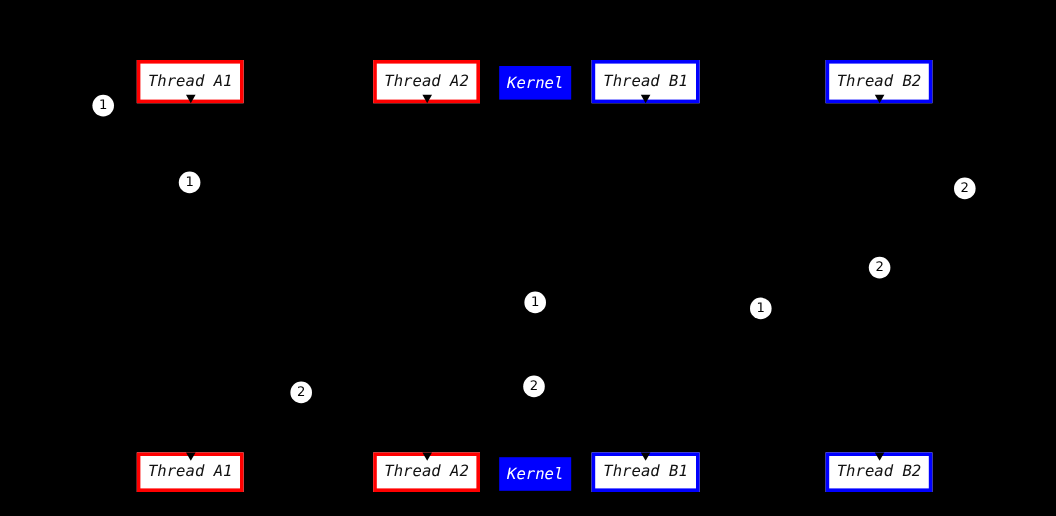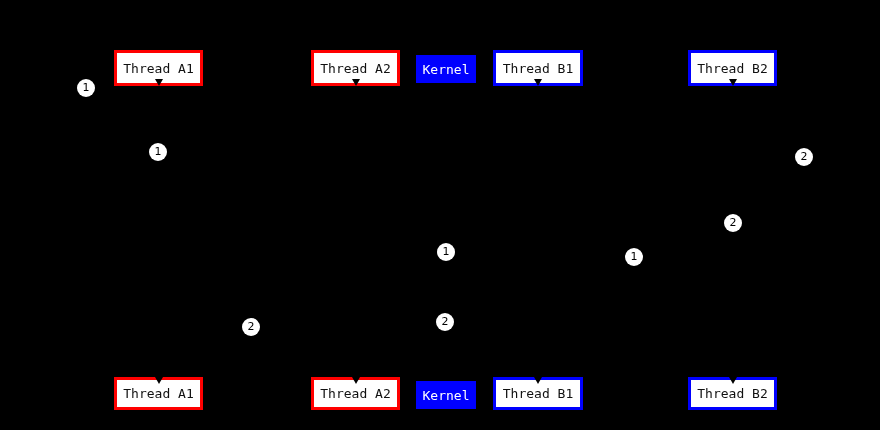--- a/index.html
+++ b/index.html
@@ -18,20 +18,21 @@
     position: absolute;
     box-sizing: border-box;
     display: flex;
     align-items: center;
     justify-content: center;
     background: var(--box-fill, #ffffff);
     font-family: "DejaVu Sans Mono", "Liberation Mono", monospace;
     font-size: 13px;
     color: var(--box-text, #111111);
     white-space: nowrap;
+    font-style: italic;
   }
   .participant.red   { border: 3px solid var(--red, #ff0000); }
   .participant.blue  { border: 3px solid var(--blue, #0000ff); justify-content: center; }
   .participant.kernel {
     background: var(--blue, #0000ff);
     color: var(--kernel-text, #ffffff);
     border: none;
   }
   .notch {
     position: absolute;

